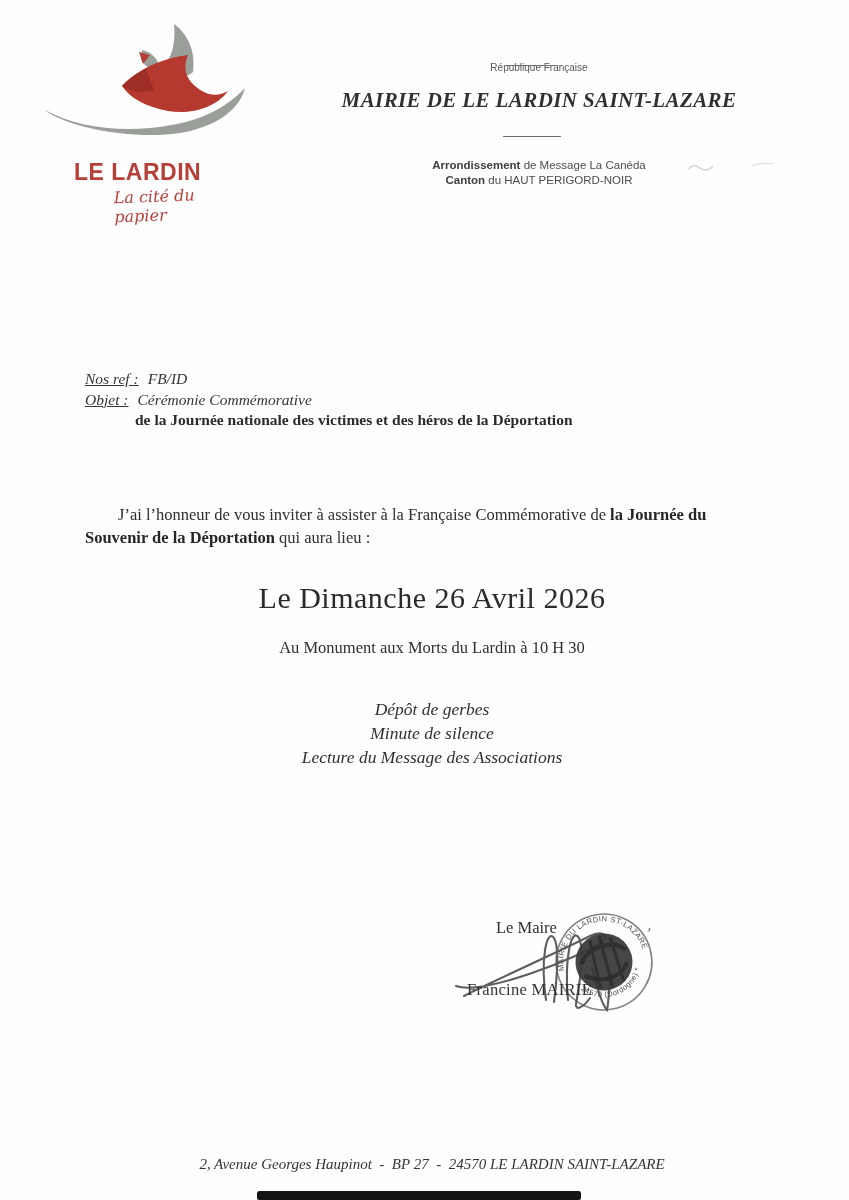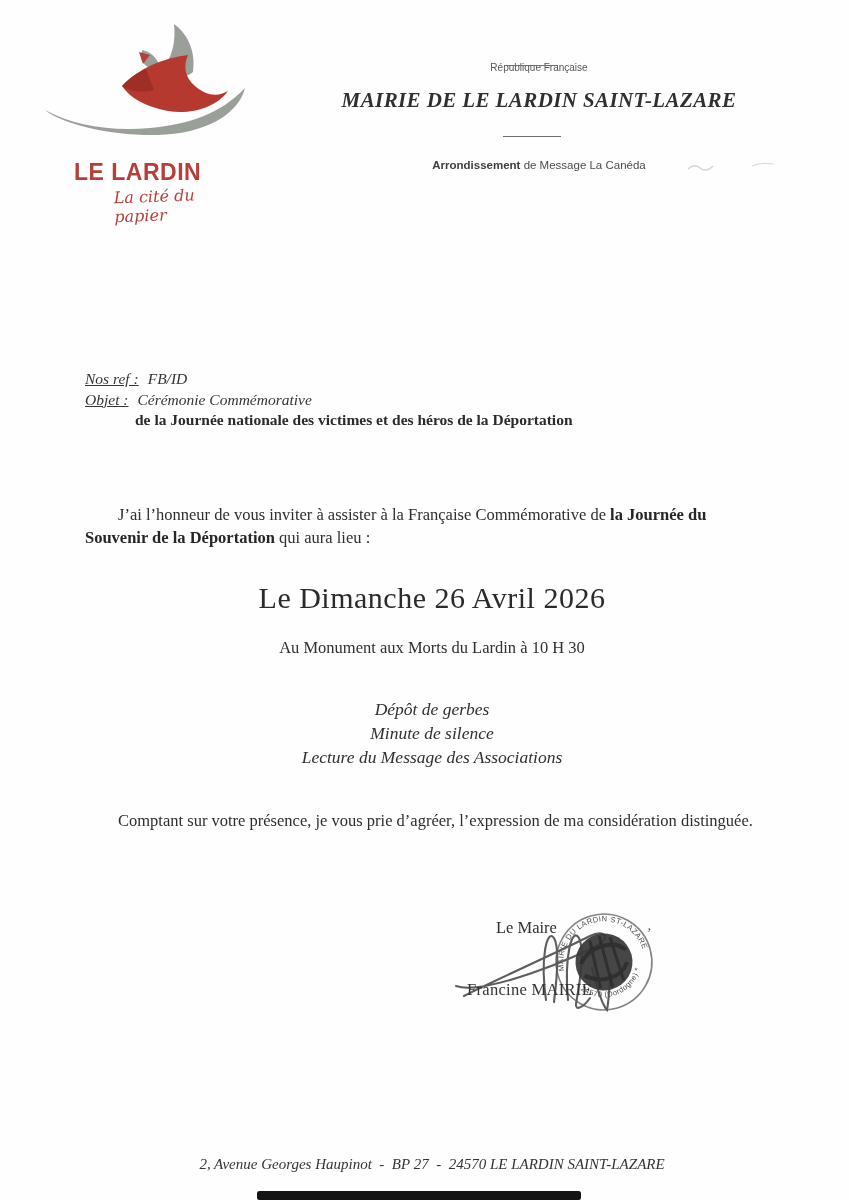--- a/index.html
+++ b/index.html
@@ -73,20 +73,21 @@
     <div class="logo-tagline" style="color:#b5403a;">La cité du papier</div>
   </div>
 
   <div class="hdr">
     <div class="hdr-republique">République Française</div>
     <div class="hdr-rule rule1"></div>
     <div class="hdr-title">MAIRIE DE LE LARDIN SAINT-LAZARE</div>
     <div class="hdr-rule rule2"></div>
     <div class="hdr-arr">
       <div><b>Arrondissement</b><span> de Message La Canéda</span></div>
+      <div><b>Canton</b><span> du HAUT PERIGORD-NOIR</span></div>
     </div>
   </div>
 
   <svg class="pencil pencil1" width="30" height="14" viewBox="0 0 30 14">
       <path d="M2,9 Q8,3 14,8 T27,6" stroke="#c9c9c9" stroke-width="1.4" fill="none"></path>
     </svg>
   <svg class="pencil pencil2" width="26" height="12" viewBox="0 0 26 12">
       <path d="M2,8 Q10,4 24,6" stroke="#d6d6d6" stroke-width="1.2" fill="none"></path>
     </svg>
 
@@ -106,21 +107,20 @@
 
   <div class="centercol date-heading">Le Dimanche 26 Avril 2026</div>
   <div class="centercol location">Au Monument aux Morts du Lardin à 10 H 30</div>
 
   <div class="centercol program">
     <div>Dépôt de gerbes</div>
     <div>Minute de silence</div>
     <div>Lecture du Message des Associations</div>
   </div>
 
-  <div class="para p-closing">Comptant sur votre présence, je vous prie d’agréer, l’expression de ma considération distinguée.</div>
 
   <div class="lemaire">Le Maire</div>
 
   <svg class="sig-svg" width="215" height="100" viewBox="0 0 215 100">
     <g stroke="#474747" stroke-width="2.1" fill="none" stroke-linecap="round" opacity="0.88">
       <path d="M6,74 C34,84 132,44 152,30 C160,24 152,18 140,24 C104,42 28,76 14,84"></path>
       <path d="M96,88 C90,46 97,16 104,26 C110,36 106,74 104,90"></path>
       <path d="M118,88 C114,44 122,14 129,26 C136,40 128,80 126,92 C125,99 133,96 140,86"></path>
       <path d="M142,56 C147,76 153,94 157,98 C159,88 159,74 161,62"></path>
     </g>

